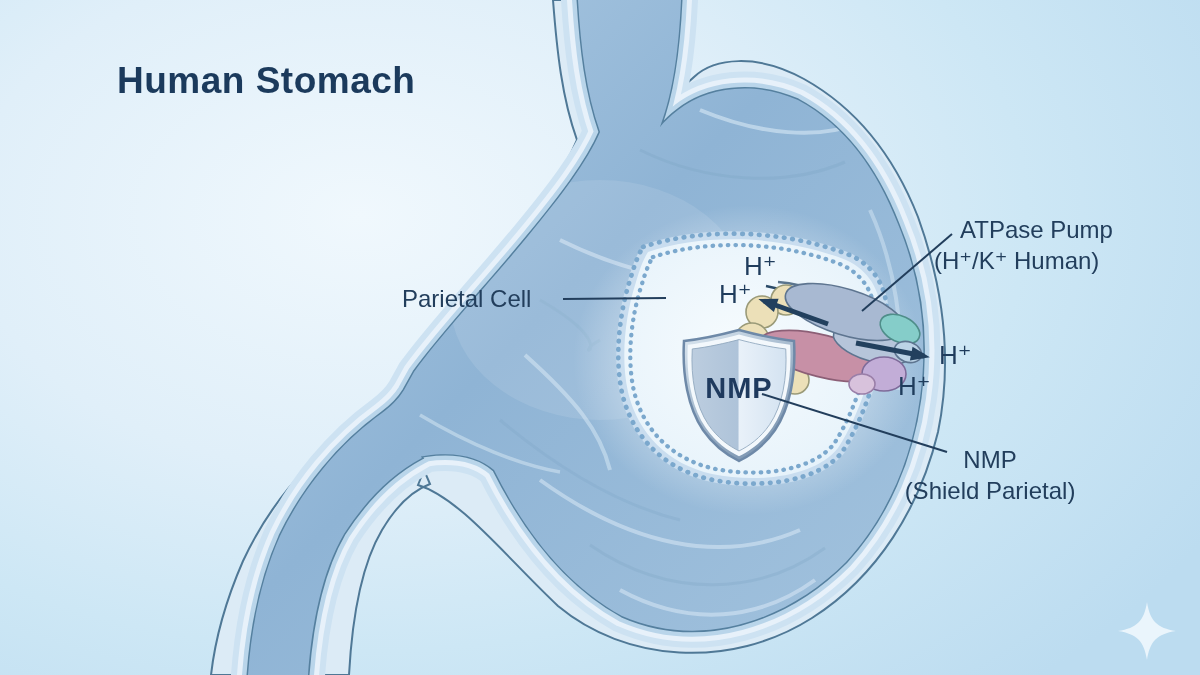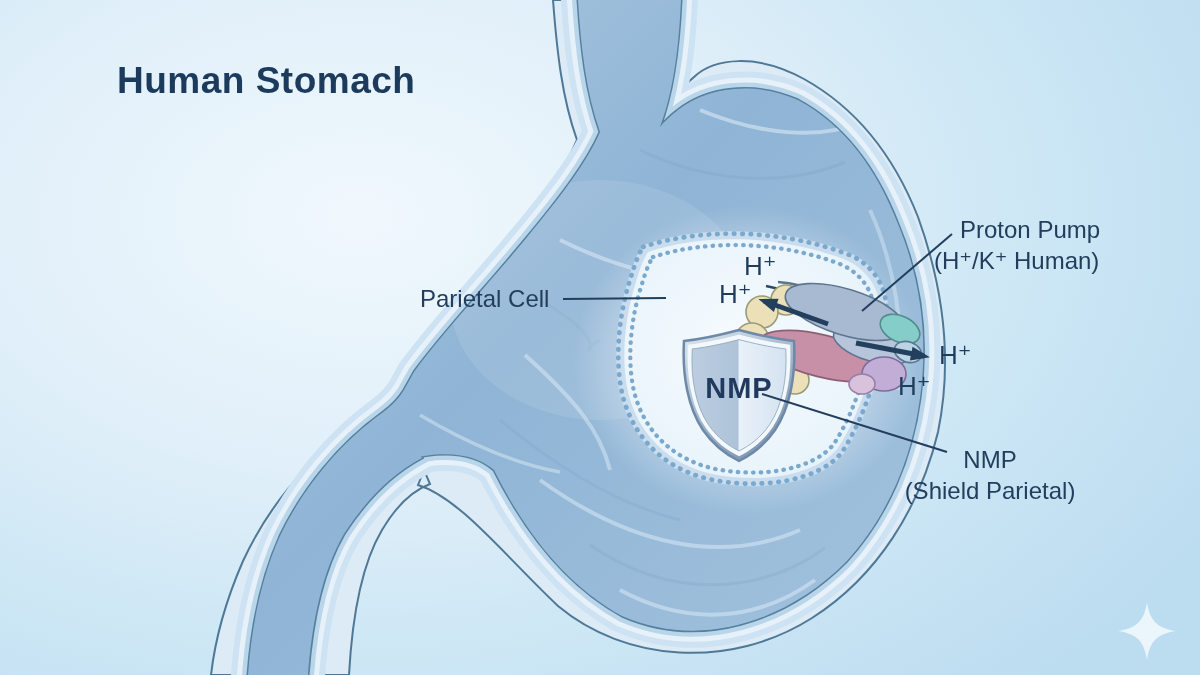--- a/index.html
+++ b/index.html
@@ -192,24 +192,24 @@
       <line x1="563" y1="299" x2="666" y2="298"></line>
       <line x1="952" y1="234" x2="862" y2="311"></line>
       <line x1="762" y1="394" x2="947" y2="452"></line>
     </g>
 
     <path d="M 1147,602 C 1150,621 1157,628 1176,631 C 1157,634 1150,641 1147,660 C 1144,641 1137,634 1118,631 C 1137,628 1144,621 1147,602 Z" fill="#ecf6fc" fill-opacity="0.95"></path>
   </svg>
 
   <div class="title">Human Stomach</div>
 
-  <div class="lbl" style="left:420px;top:283px;">Parietal Cell</div>
+  <div class="lbl" style="left:402px;top:283px;">Parietal Cell</div>
 
   <div class="lbl" style="left:934px;top:214px;">
-    <div class="pp-l1">Proton Pump</div>
+    <div class="pp-l1">ATPase Pump</div>
     <div>(H⁺/K⁺ Human)</div>
   </div>
 
   <div class="lbl nmp-block">
     <div>NMP</div>
     <div>(Shield Parietal)</div>
   </div>
 
   <div class="shield-text">NMP</div>
 

